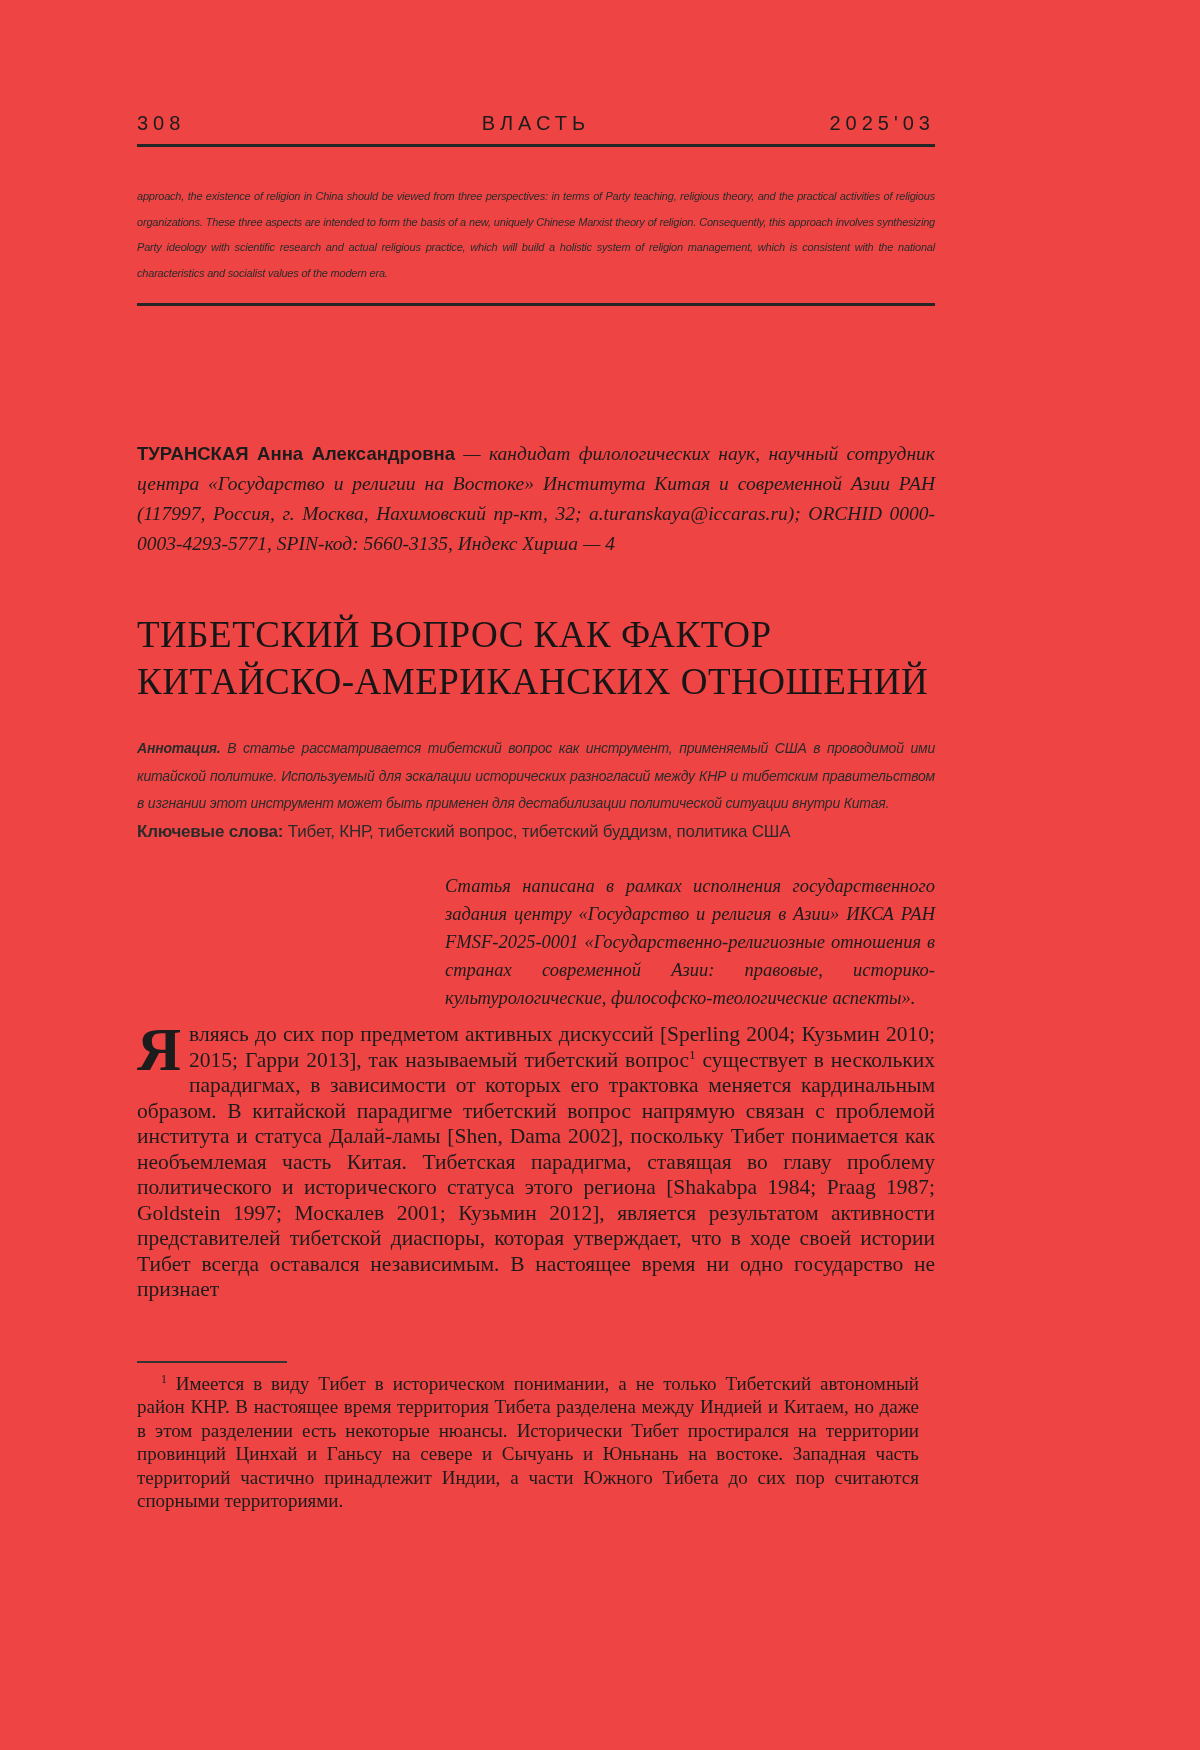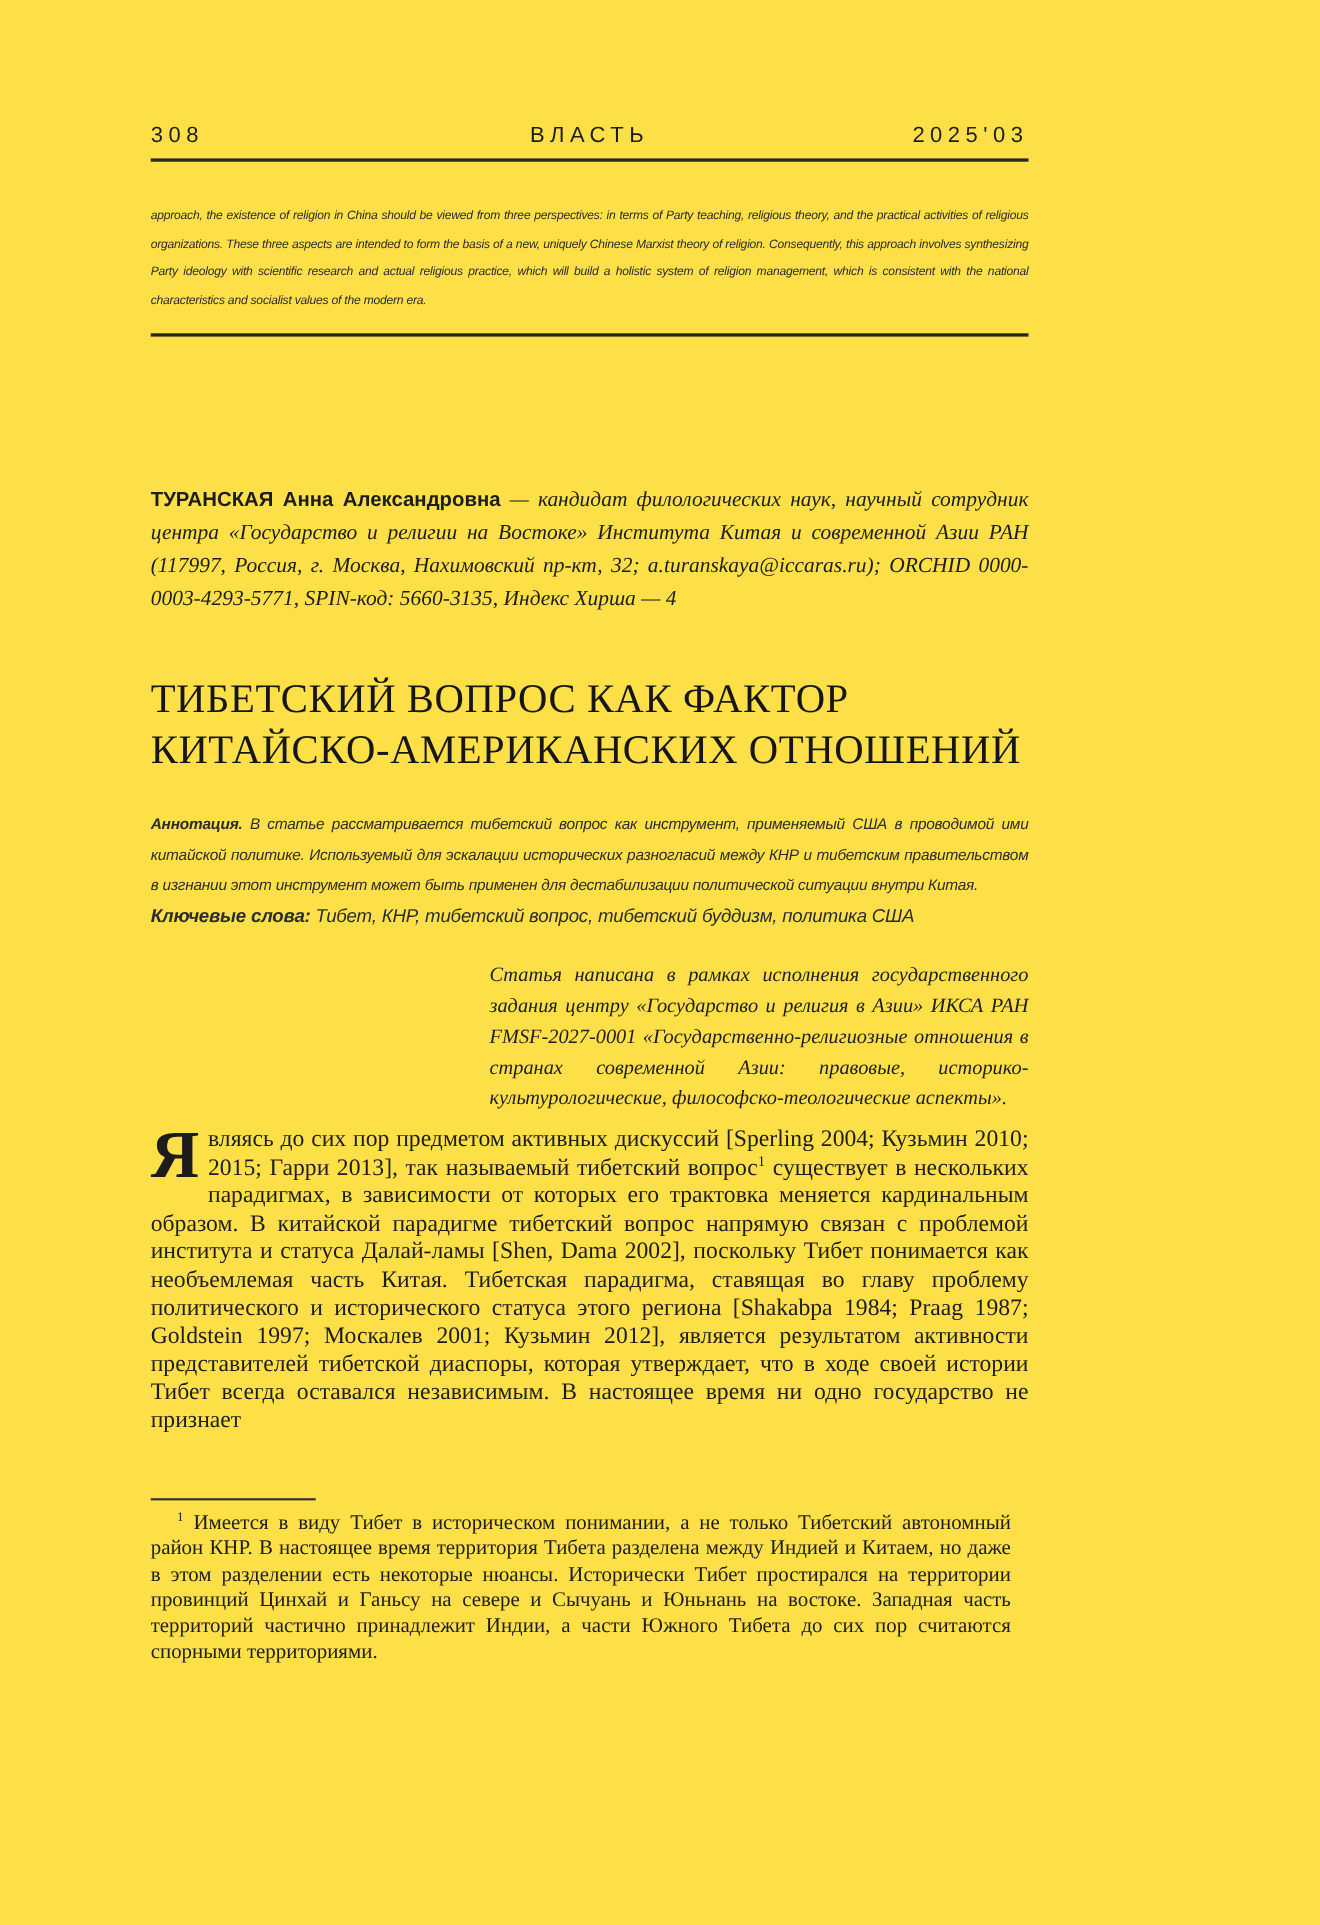--- a/index.html
+++ b/index.html
@@ -1,19 +1,19 @@
 <!DOCTYPE html>
 <html lang="ru"><head>
 <meta charset="utf-8">
 <style>
   html,body{margin:0;padding:0;background:#e8e8e8;}
   .page{
     position:relative;
     width:1200px;height:1750px;
-    background:#fde047;
+    background:#ef4444;
     margin:0 auto;
     overflow:hidden;
     color:#1c1c1c;
   }
   .content{
     position:absolute;
     left:137px;top:0;
     width:798px;
   }
 
@@ -88,21 +88,20 @@
     font-family:"Liberation Sans",sans-serif;
     font-style:italic;
     font-size:14px;line-height:27.5px;
     letter-spacing:-0.2px;
     text-align:justify;
     color:#2b2b2b;
   }
   .keywords-ru{
     margin:0;
     font-family:"Liberation Sans",sans-serif;
-    font-style:italic;
     font-size:17px;line-height:27.5px;
     letter-spacing:-0.2px;
     color:#2b2b2b;
   }
 
   
   .acknowledgment{
     margin:27px 0 0 308px;
     width:490px;
     font-family:"Liberation Serif",serif;
@@ -165,21 +164,21 @@
     <p class="author"><span class="name">ТУРАНСКАЯ Анна Александровна</span><span> — кандидат филологических наук, научный сотрудник центра «Государство и религии на Востоке» Института Китая и современной Азии РАН (117997, Россия, г. Москва, Нахимовский пр-кт, 32; a.turanskaya@iccaras.ru); ORCHID 0000-0003-4293-5771, SPIN-код: 5660-3135, Индекс Хирша — 4</span></p>
 
     <h1 class="title">
       <div>ТИБЕТСКИЙ ВОПРОС КАК ФАКТОР</div>
       <div>КИТАЙСКО-АМЕРИКАНСКИХ ОТНОШЕНИЙ</div>
     </h1>
 
     <p class="annotation"><span class="bold">Аннотация.</span><span> В статье рассматривается тибетский вопрос как инструмент, применяемый США в проводимой ими китайской политике. Используемый для эскалации исторических разногласий между КНР и тибетским правительством в изгнании этот инструмент может быть применен для дестабилизации политической ситуации внутри Китая.</span></p>
     <p class="keywords-ru"><span class="bold">Ключевые слова:</span><span> Тибет, КНР, тибетский вопрос, тибетский буддизм, политика США</span></p>
 
-    <p class="acknowledgment">Статья написана в рамках исполнения государственного задания центру «Государство и религия в Азии» ИКСА РАН FMSF-2027-0001 «Государственно-религиозные отношения в странах современной Азии: правовые, историко-культурологические, философско-теологические аспекты».</p>
+    <p class="acknowledgment">Статья написана в рамках исполнения государственного задания центру «Государство и религия в Азии» ИКСА РАН FMSF-2025-0001 «Государственно-религиозные отношения в странах современной Азии: правовые, историко-культурологические, философско-теологические аспекты».</p>
 
     <p class="bodytext"><span class="dropcap">Я</span><span>вляясь до сих пор предметом активных дискуссий [Sperling 2004; Кузьмин 2010; 2015; Гарри 2013], так называемый тибетский вопрос</span><sup class="fnref">1</sup><span> существует в нескольких парадигмах, в зависимости от которых его трактовка меняется кардинальным образом. В китайской парадигме тибетский вопрос напрямую связан с проблемой института и статуса Далай-ламы [Shen, Dama 2002], поскольку Тибет понимается как необъемлемая часть Китая. Тибетская парадигма, ставящая во главу проблему политического и исторического статуса этого региона [Shakabpa 1984; Praag 1987; Goldstein 1997; Москалев 2001; Кузьмин 2012], является результатом активности представителей тибетской диаспоры, которая утверждает, что в ходе своей истории Тибет всегда оставался независимым. В настоящее время ни одно государство не признает</span></p>
 
     <hr class="fnrule">
     <p class="footnote"><sup class="fnref">1</sup><span> Имеется в виду Тибет в историческом понимании, а не только Тибетский автономный район КНР. В настоящее время территория Тибета разделена между Индией и Китаем, но даже в этом разделении есть некоторые нюансы. Исторически Тибет простирался на территории провинций Цинхай и Ганьсу на севере и Сычуань и Юньнань на востоке. Западная часть территорий частично принадлежит Индии, а части Южного Тибета до сих пор считаются спорными территориями.</span></p>
 
   </div>
 </div>
 
 </body></html>

